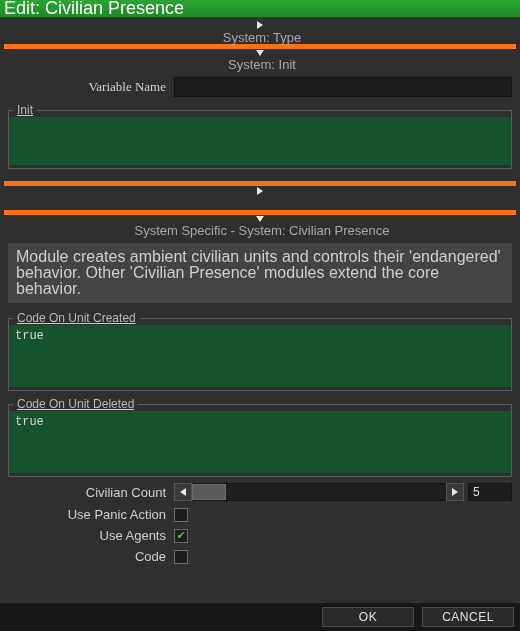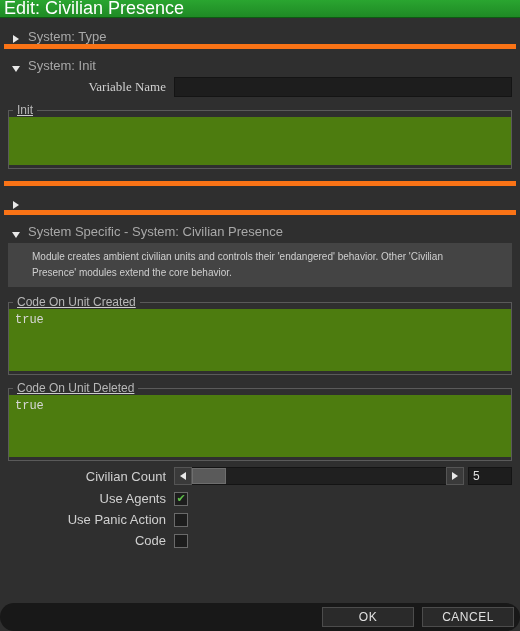--- a/index.html
+++ b/index.html
@@ -21,25 +21,26 @@
   }
   .content {
     padding: 2px 4px 0 4px;
   }
   .cat {
     border-top: 5px solid #f97316;
   }
   .cat:first-child { border-top: none; }
   .cat-header {
     display: flex;
-    align-items: flex-end;
+    align-items: center;
     height: 24px;
     padding: 0 4px;
     color: #a8a8a8;
     cursor: pointer;
+    flex-direction: column;
   }
   .cat-header .arrow {
     width: 16px;
     display: inline-flex;
     justify-content: center;
     color: #e5e5e5;
   }
   .arrow svg { display: block; }
   .cat-header .cat-label { margin-left: 4px; }
   .cat-body { padding: 0 4px 8px 4px; }
@@ -75,40 +76,40 @@
     text-decoration: underline;
   }
   fieldset.codebox legend {
     color: #b8b8b8;
     font-size: 12px;
     padding: 0 4px;
     margin-left: 4px;
   }
   .code-area {
     width: 100%;
-    background: #4d7c0f;
+    background: #14532d;
     border: none;
     color: #d7d7d7;
     font-family: Consolas, "Courier New", monospace;
     font-size: 12px;
     line-height: 15px;
     padding: 4px 6px;
     resize: none;
     outline: none;
   }
   .init-area { height: 48px; }
   .uc-area { height: 62px; }
   .ud-area { height: 62px; }
 
   .desc {
     background: #444444;
     color: #cfcfcf;
-    font-size: 10px;
+    font-size: 16px;
     line-height: 16px;
-    padding: 6px 24px;
+    padding: 6px 8px;
     margin: 4px 0 8px 0;
   }
 
   .slider-row {
     display: flex;
     align-items: center;
     margin: 6px 0 4px 0;
   }
   .slider-row .lbl {
     width: 166px;
@@ -193,21 +194,20 @@
     bottom: 0;
     left: 0;
     right: 0;
     height: 28px;
     background: #181818;
     display: flex;
     justify-content: flex-end;
     align-items: center;
     padding-right: 6px;
     gap: 8px;
-    border-radius: 14px;
   }
   .btn {
     width: 92px;
     height: 20px;
     background: #2a2a2a;
     border: 1px solid #4c4c4c;
     color: #e0e0e0;
     font-size: 12px;
     letter-spacing: 0.5px;
     text-align: center;
@@ -301,26 +301,26 @@
           <div class="slider-btn">
             <svg width="8" height="10" viewBox="0 0 8 10">
                 <polygon points="1,1 7,5 1,9" fill="#e8e8e8"></polygon>
               </svg>
           </div>
         </div>
         <input class="slider-val" value="5" style="">
       </div>
 
       <div class="check-row">
+        <div class="lbl">Use Panic Action</div>
+        <span class="chk"></span>
+      </div>
+      <div class="check-row">
         <div class="lbl">Use Agents</div>
         <span class="chk checked"></span>
-      </div>
-      <div class="check-row">
-        <div class="lbl">Use Panic Action</div>
-        <span class="chk"></span>
       </div>
       <div class="check-row">
         <div class="lbl">Code</div>
         <span class="chk"></span>
       </div>
 
     </div>
   </div>
 
 </div>

